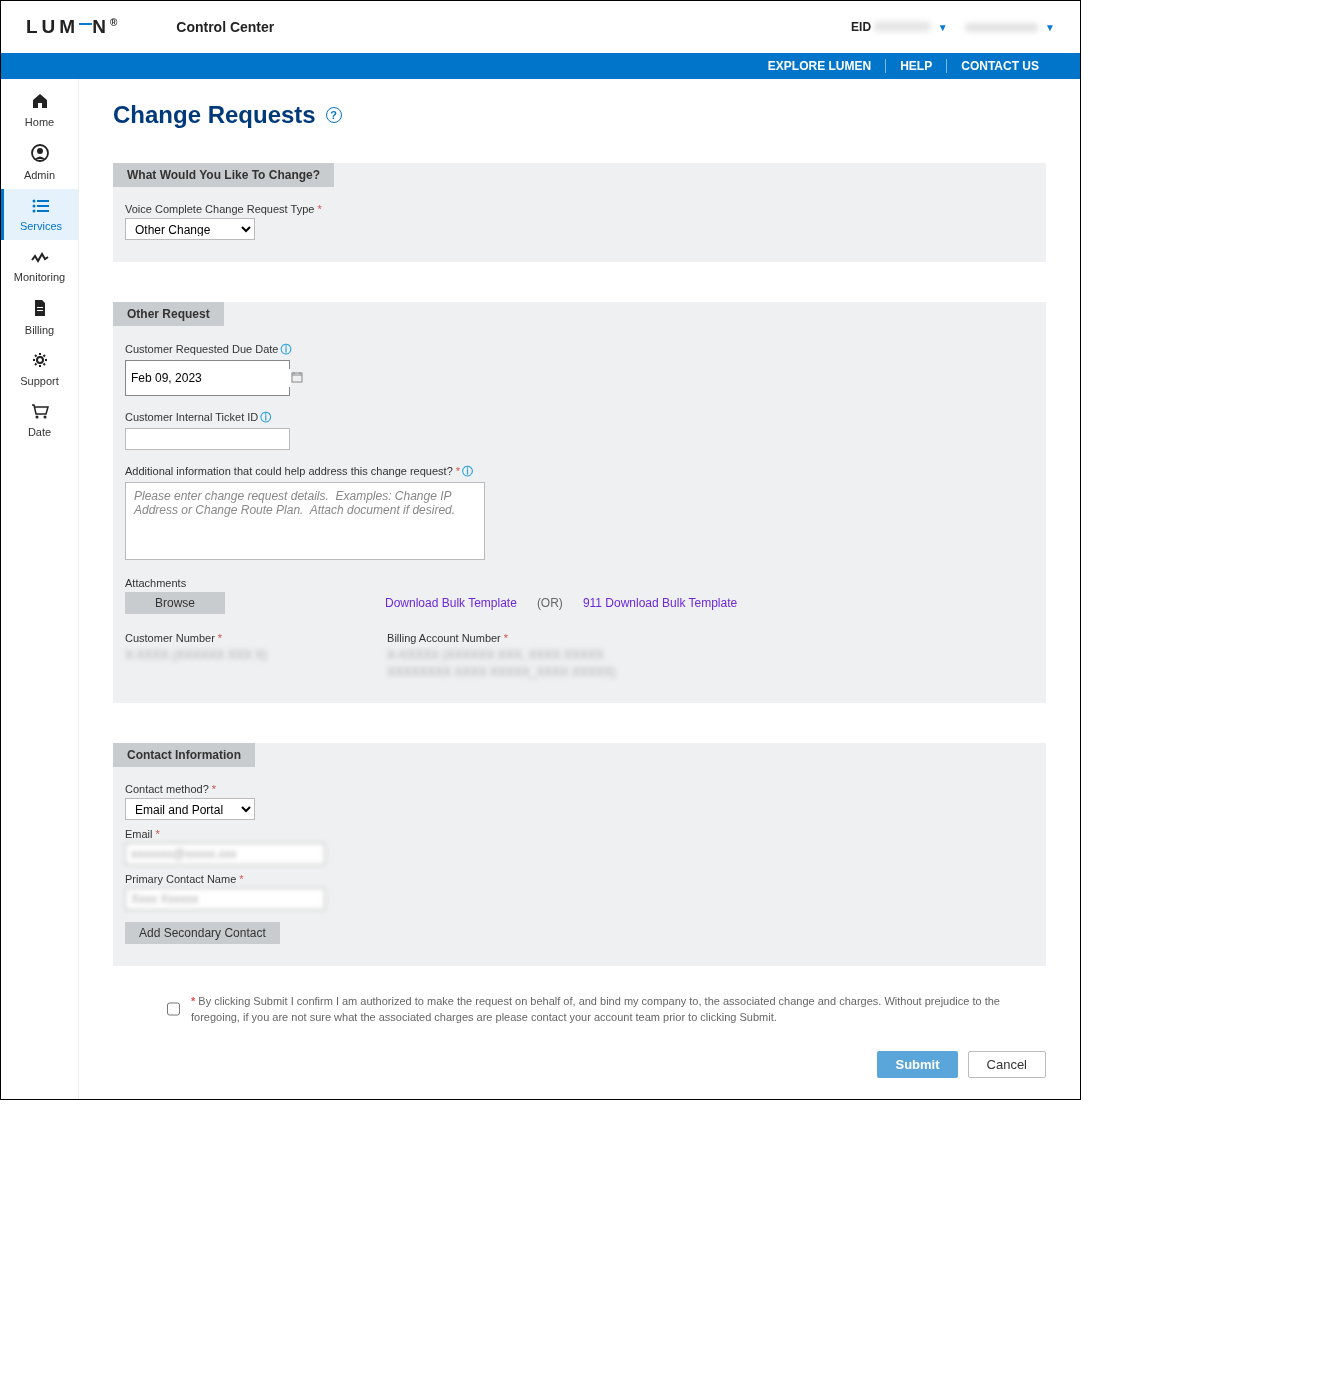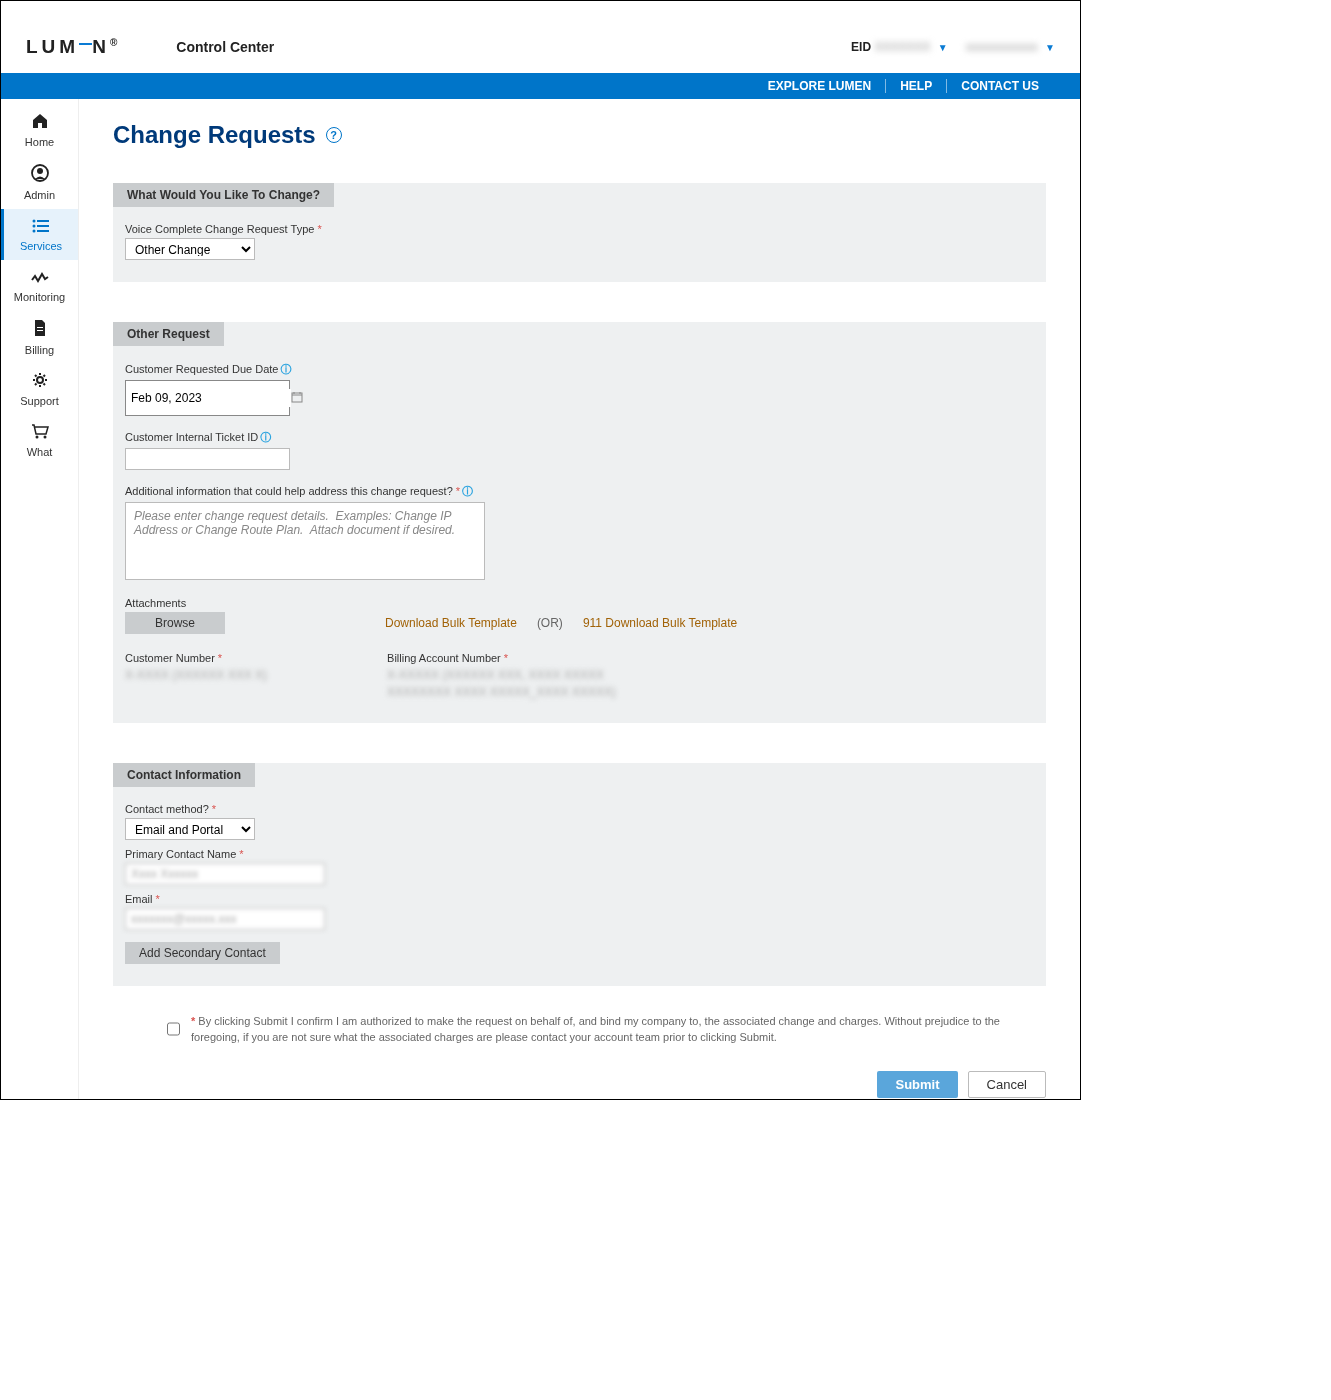--- a/index.html
+++ b/index.html
@@ -14,21 +14,20 @@
     height: 1100px;
     position: relative;
     overflow: hidden;
   }
   .header {
     display: flex;
     align-items: center;
     padding: 14px 25px;
     height: 52px;
     border-bottom: 1px solid #fff;
-    margin-top: 20px;
   }
   .logo {
     font-family: Arial, sans-serif;
     font-size: 19px;
     font-weight: 600;
     letter-spacing: 4px;
     color: #222;
     margin-right: 55px;
   }
   .logo .ebar { display:inline-block; width:13px; height:2px; background:#0a7bd4; vertical-align: middle; margin-bottom:6px;}
@@ -84,21 +83,21 @@
   .date-input .cal-icon{ width:18px; text-align:center; color:#888; font-size:12px;}
   .txtid{ width:165px; height:22px; border:1px solid #bbb;}
   .textarea{
     width:360px; height:78px; resize:none; font-style:italic; color:#888; padding:6px 8px;
   }
   .textarea::placeholder{ color:#888; font-style:italic;}
   .browse-btn{
     background:#c9ccce; border:none; padding:4px 30px; font-size:12px; cursor:pointer; color:#333;
   }
   .attachments-row{ display:flex; align-items:center; gap:30px; margin-top:3px;}
-  .link{ color:#a16207; font-size:12px; text-decoration:none;}
+  .link{ color:#6d28d9; font-size:12px; text-decoration:none;}
   .or-text{ color:#666; font-size:12px;}
   .two-col{ display:flex; gap:120px; margin-top:18px;}
   .blur-text{ color:#aaa; filter:blur(2.5px); font-size:12px; margin-top:3px; display:block; line-height:1.4;}
   .contact-input{ width:200px; height:22px; padding:3px 5px; color:#999;}
   .contact-input.blurv{ color:#aaa; }
   .phone-row{ display:flex; gap:0;}
   .phone-prefix{ width:55px; height:22px; border:1px solid #bbb; padding:3px 5px; color:#888;}
   .phone-num{ width:65px; height:22px; border:1px solid #bbb; border-left:none; padding:3px 5px; color:#aaa; filter:blur(2px);}
   .secondary-btn{
     background:#c9ccce; border:none; padding:4px 14px; font-size:12px; cursor:pointer; color:#333; margin-top:4px;
@@ -205,21 +204,21 @@
       <span class="lbl">Support</span>
     </div>
     <div class="sidebar-item">
       <span class="sidebar-icon">
         <svg width="18" height="16" viewBox="0 0 18 16">
             <path d="M1 2 L3 2 L5 11 L15 11 L17 4 L4 4" fill="none" stroke="#222" stroke-width="1.5"></path>
             <circle cx="6" cy="14" r="1.5" fill="#222"></circle>
             <circle cx="14" cy="14" r="1.5" fill="#222"></circle>
           </svg>
       </span>
-      <span class="lbl">What</span>
+      <span class="lbl">Date</span>
     </div>
   </div>
 
   <div class="main">
     <h1 class="page-title">
       <span>Change Requests</span>
       <span class="help-icon">?</span>
     </h1>
 
     <div class="panel">
@@ -299,29 +298,29 @@
         <div class="mb8">
           <label class="field-label">
             <span>Contact method?</span><span class="req">*</span>
           </label>
           <select style="width:130px;">
             <option>Email and Portal</option>
           </select>
         </div>
         <div class="mb8">
           <label class="field-label">
+            <span>Email</span><span class="req">*</span>
+          </label>
+          <input type="text" class="contact-input blurv" style="filter: blur(2px);" value="xxxxxxx@xxxxx.xxx">
+        </div>
+        <div class="mb8">
+          <label class="field-label">
             <span>Primary Contact Name</span><span class="req">*</span>
           </label>
           <input type="text" class="contact-input blurv" style="filter: blur(2px);" value="Xxxx Xxxxxx">
-        </div>
-        <div class="mb8">
-          <label class="field-label">
-            <span>Email</span><span class="req">*</span>
-          </label>
-          <input type="text" class="contact-input blurv" style="filter: blur(2px);" value="xxxxxxx@xxxxx.xxx">
         </div>
         <button class="secondary-btn">Add Secondary Contact</button>
       </div>
     </div>
 
     <div class="disclaimer">
       <input type="checkbox" style="">
       <div>
         <span class="req2">*</span>
         <span>By clicking Submit I confirm I am authorized to make the request on behalf of, and bind my company to, the associated change and charges. Without prejudice to the foregoing, if you are not sure what the associated charges are please contact your account team prior to clicking Submit.</span>

